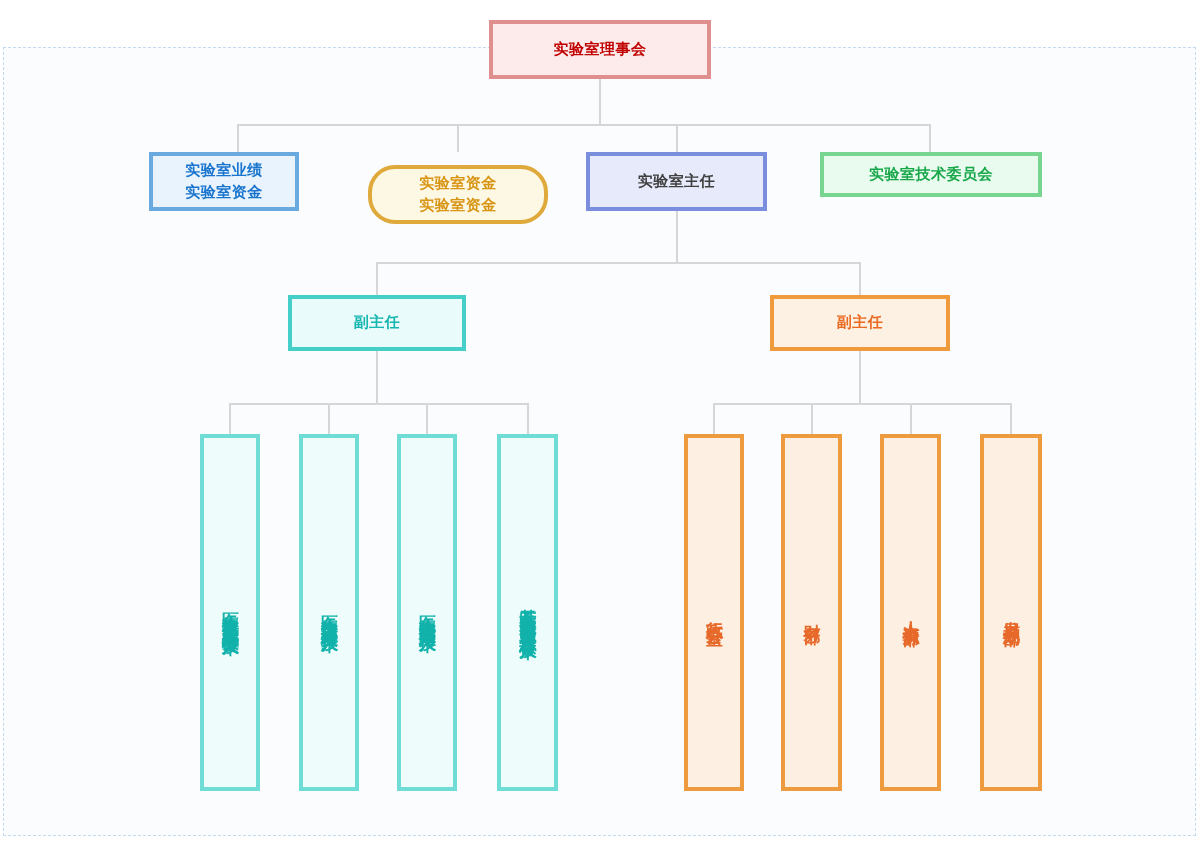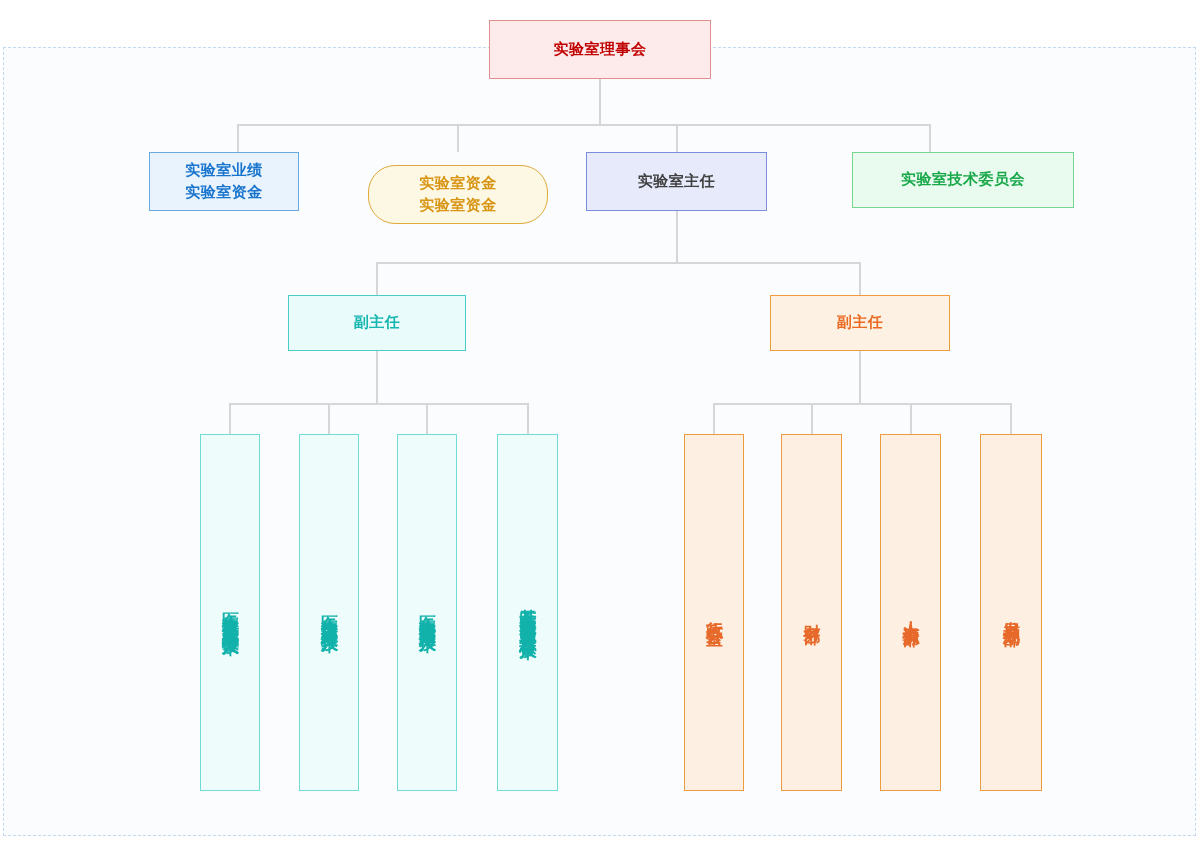--- a/index.html
+++ b/index.html
@@ -23,21 +23,21 @@
     top: 47px;
     width: 1193px;
     height: 789px;
     background: #fbfcfe;
     border: 1px dashed #c3d9ef;
     box-sizing: border-box;
   }
   .node {
     position: absolute;
     box-sizing: border-box;
-    border: 1px solid #0f766e;
+    border: 4px solid #0f766e;
     display: flex;
     align-items: center;
     justify-content: center;
     text-align: center;
     font-weight: bold;
     line-height: 1.45;
     letter-spacing: 0.5px;
     z-index: 3;
   }
   .node.horiz {
@@ -124,21 +124,21 @@
     <span>
       <span>实验室资金</span><br>
       <span>实验室资金</span>
     </span>
   </div>
 
   <div class="node horiz theme-indigo" style="left:586px; top:152px; width:181px; height:59px;">
     <span>实验室主任</span>
   </div>
 
-  <div class="node horiz theme-green" style="left:852px; top:152px; width:222px; height:56px;">
+  <div class="node horiz theme-green" style="left:820px; top:152px; width:222px; height:45px;">
     <span>实验室技术委员会</span>
   </div>
 
   <div class="node horiz theme-teal" style="left:288px; top:295px; width:178px; height:56px;">
     <span>副主任</span>
   </div>
 
   <div class="node horiz theme-orange" style="left:770px; top:295px; width:180px; height:56px;">
     <span>副主任</span>
   </div>

